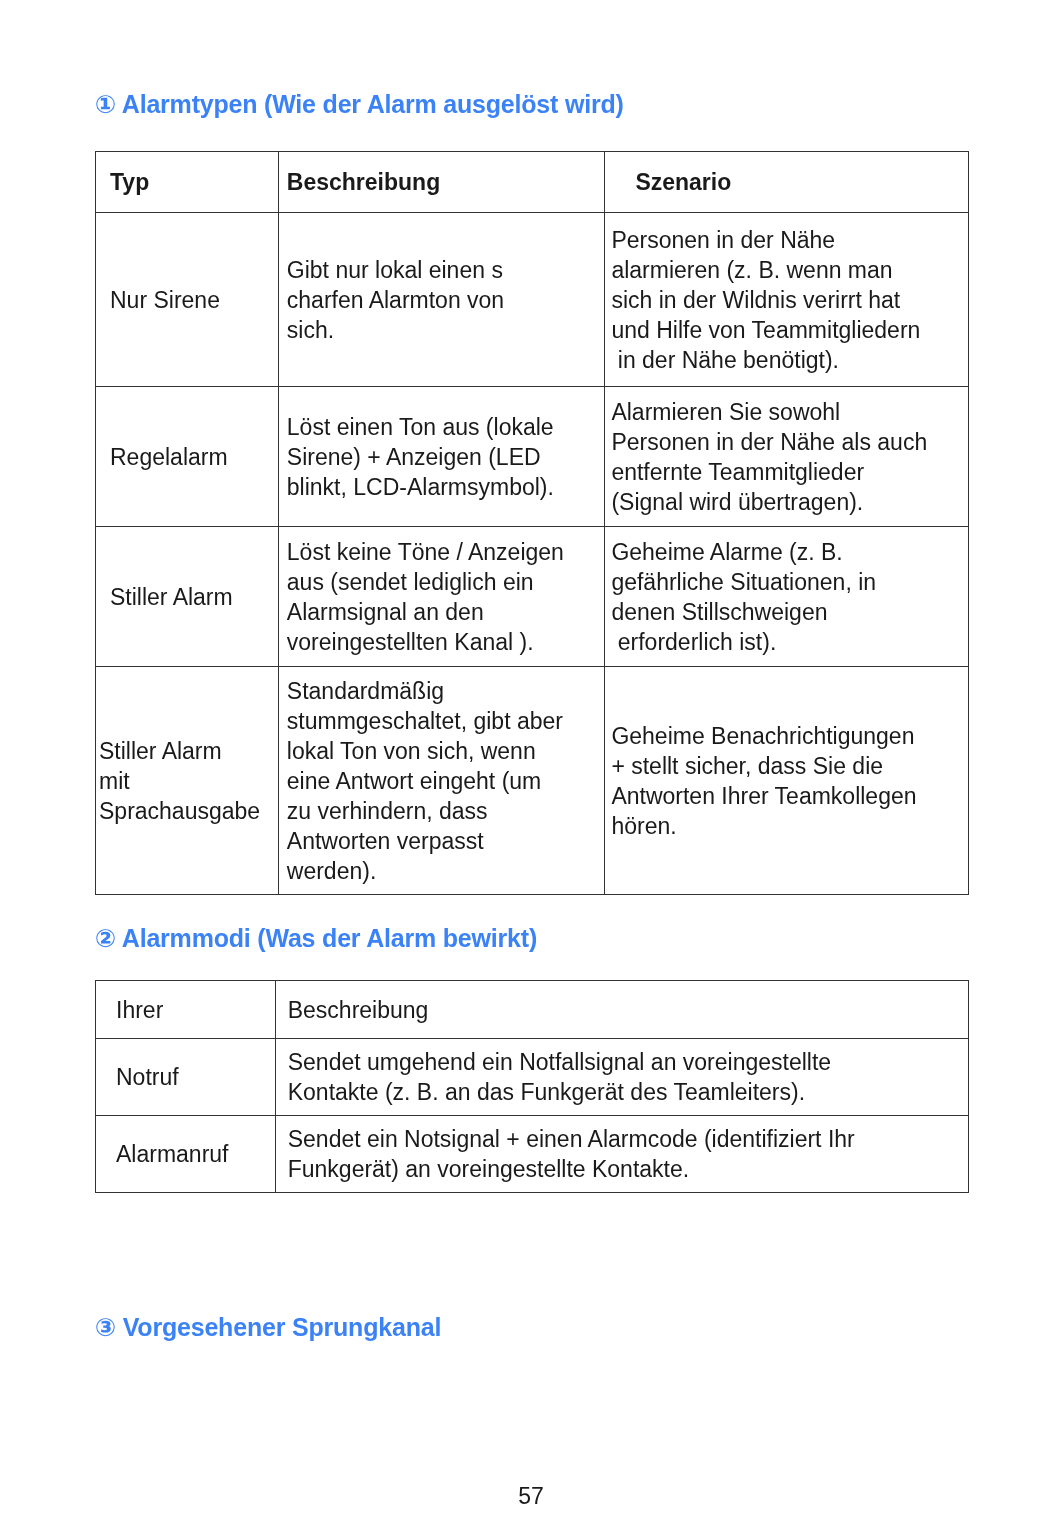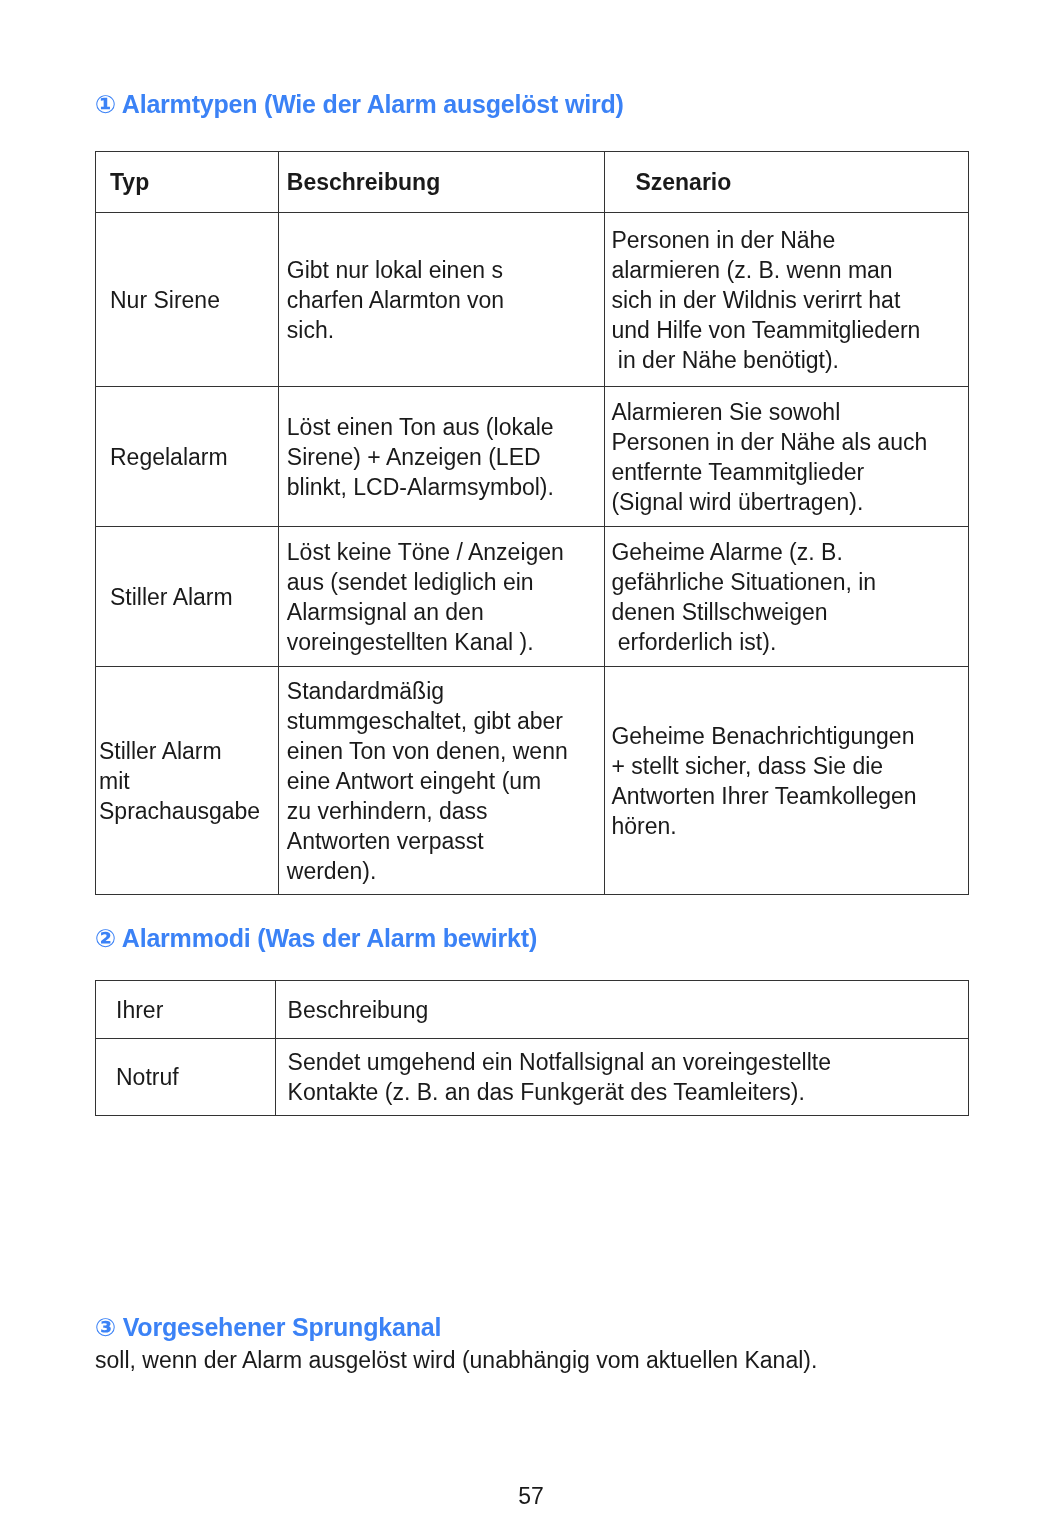--- a/index.html
+++ b/index.html
@@ -93,21 +93,21 @@
   </tr>
   <tr style="height:228px">
     <td class="pl3">
       <span class="ln">Stiller Alarm</span>
           <span class="ln">mit</span>
           <span class="ln">Sprachausgabe</span>
     </td>
     <td class="pl8">
       <span class="ln">Standardmäßig</span>
           <span class="ln">stummgeschaltet, gibt aber</span>
-          <span class="ln">einen Ton von denen, wenn</span>
+          <span class="ln">lokal Ton von sich, wenn</span>
           <span class="ln">eine Antwort eingeht (um</span>
           <span class="ln">zu verhindern, dass</span>
           <span class="ln">Antworten verpasst</span>
           <span class="ln">werden).</span>
     </td>
     <td class="pl6">
       <span class="ln">Geheime Benachrichtigungen</span>
           <span class="ln">+ stellt sicher, dass Sie die</span>
           <span class="ln">Antworten Ihrer Teamkollegen</span>
           <span class="ln">hören.</span>
@@ -128,21 +128,27 @@
     <td class="pl20">Ihrer</td>
     <td class="pl12">Beschreibung</td>
   </tr>
   <tr style="height:77px">
     <td class="pl20">Notruf</td>
     <td class="pl12">
           <span class="ln">Sendet umgehend ein Notfallsignal an voreingestellte</span>
           <span class="ln">Kontakte (z. B. an das Funkgerät des Teamleiters).</span>
         </td>
   </tr>
+  <tr style="height:77px">
+    <td class="pl20">Alarmanruf</td>
+    <td class="pl12">
+          <span class="ln">Sendet ein Notsignal + einen Alarmcode (identifiziert Ihr</span>
+          <span class="ln">Funkgerät) an voreingestellte Kontakte.</span>
+        </td>
+  </tr>
 </tbody>
   </table>
 
 <div class="heading" style="top:1313px;">③ Vorgesehener Sprungkanal</div>
 <div class="para">
-    <span class="ln">soll, wenn der Alarm ausgelöst wird (unabhängig vom aktuellen Kanal).</span>
 </div>
 
 <div class="pagenum">57</div>
 
 </body></html>

